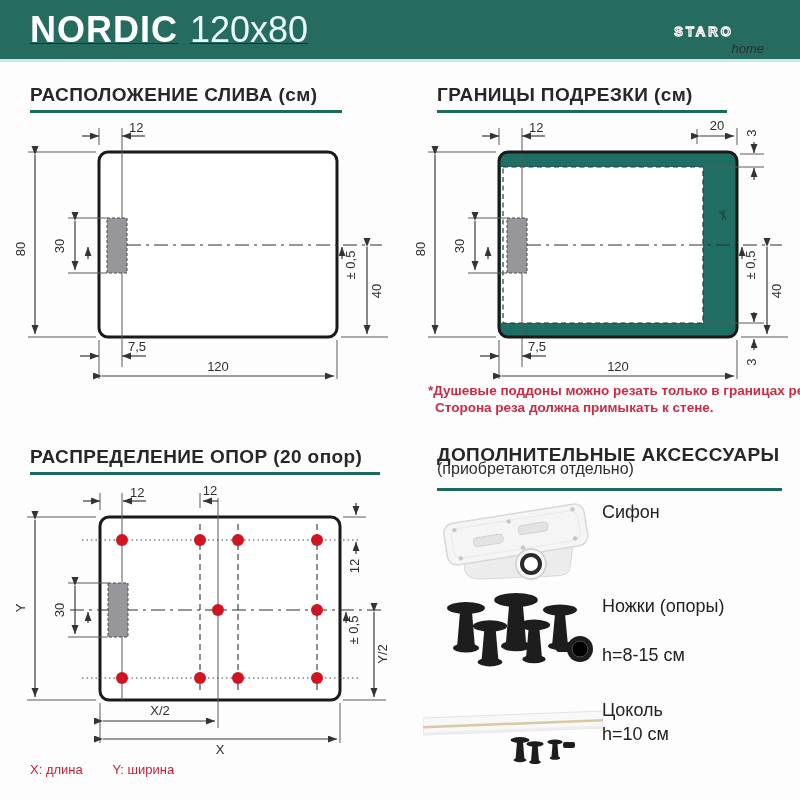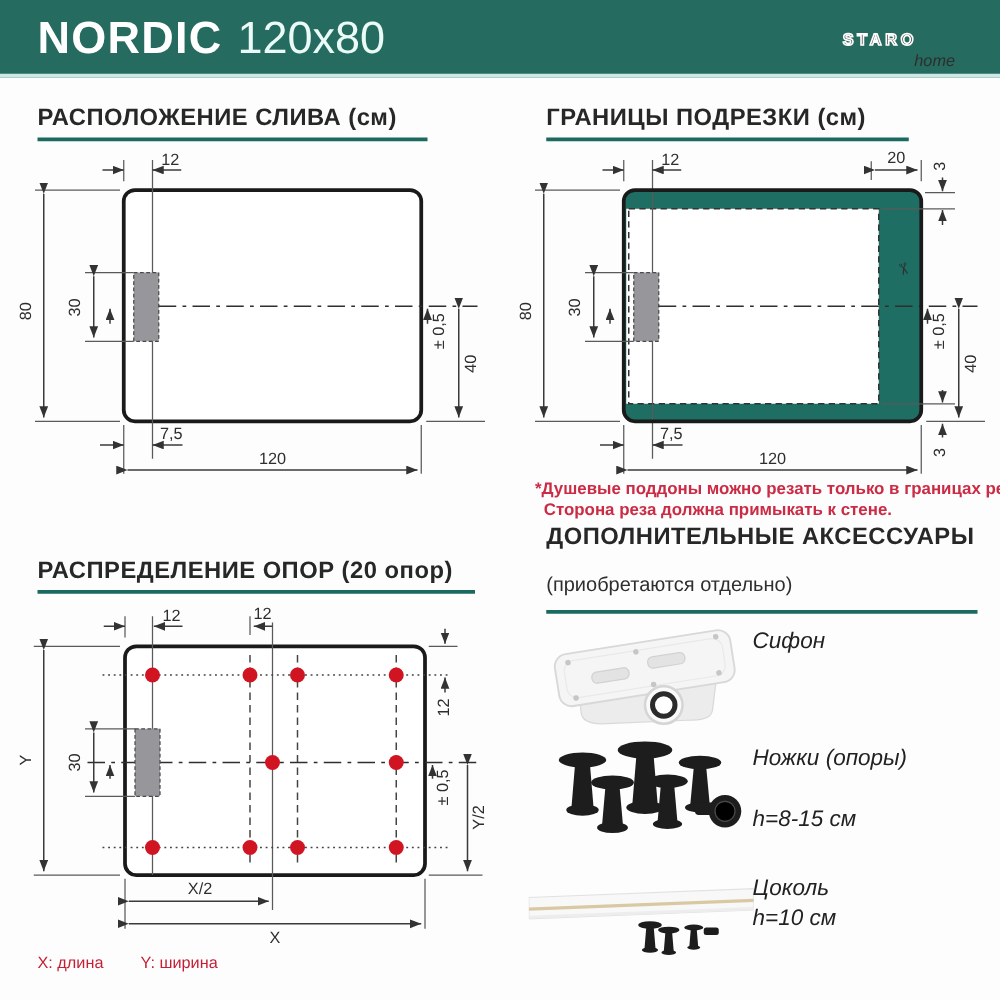--- a/index.html
+++ b/index.html
@@ -2,34 +2,34 @@
 <html><head>
 <meta charset="utf-8">
 <style>
   html,body{margin:0;padding:0;}
   body{width:800px;height:800px;background:#fdfdfd;position:relative;overflow:hidden;
        font-family:"Liberation Sans","DejaVu Sans",sans-serif;color:#2b2b2b;}
   .abs{position:absolute;}
 
   
   .header{left:0;top:0;width:800px;height:59px;background:#266b60;border-bottom:3px solid #cde9e4;}
-  .header-title{left:30px;top:0;height:41px;line-height:59px;white-space:nowrap;}
+  .header-title{left:30px;top:0;height:41px;line-height:59px;white-space:nowrap;text-decoration:underline;}
   .header-title .model{font-size:36px;font-weight:800;color:#ffffff;letter-spacing:1px;}
   .header-title .size{font-size:36px;font-weight:300;color:#eafaf7;margin-left:12px;}
 
   
   .sec-title{font-size:19px;font-weight:700;color:#272727;letter-spacing:.4px;white-space:nowrap;}
   .sec-sub{font-size:16px;font-weight:400;color:#2e2e2e;white-space:nowrap;}
   .rule{height:3px;background:#1a6a60;}
 
   .note{font-size:13.5px;line-height:16.5px;color:#cb2b45;font-weight:600;white-space:nowrap;}
   .legend{font-size:13px;color:#c41f35;font-weight:400;white-space:nowrap;}
   .legend span{margin-right:26px;}
 
-  .acc-label{font-size:18px;color:#222;white-space:nowrap;font-style:italic;}
+  .acc-label{font-size:18px;color:#222;white-space:nowrap;}
 
   svg text{font-family:"Liberation Sans","DejaVu Sans",sans-serif;font-size:13px;fill:#2e2e2e;}
   .dim{stroke:#3a3a3a;stroke-width:1.2;fill:none;}
   .ext{stroke:#5a5a5a;stroke-width:1;fill:none;}
   .tray{fill:#ffffff;stroke:#1a1a1a;stroke-width:3;}
   .drain{fill:#97979b;stroke:#4a4a4a;stroke-width:1;stroke-dasharray:3,2;}
   .cline{stroke:#2f2f2f;stroke-width:1.1;stroke-dasharray:14,5,3,5;fill:none;}
 </style>
 </head>
 <body>
@@ -46,21 +46,21 @@
 
 <div class="abs sec-title" style="left:30px;top:84px;">РАСПОЛОЖЕНИЕ СЛИВА (см)</div>
 <div class="abs rule" style="left:30px;top:110px;width:312px;"></div>
 
 <div class="abs sec-title" style="left:437px;top:84px;">ГРАНИЦЫ ПОДРЕЗКИ (см)</div>
 <div class="abs rule" style="left:437px;top:110px;width:290px;"></div>
 
 <div class="abs sec-title" style="left:30px;top:446px;">РАСПРЕДЕЛЕНИЕ ОПОР (20 опор)</div>
 <div class="abs rule" style="left:30px;top:472px;width:350px;"></div>
 
-<div class="abs sec-title" style="left:437px;top:419px;">ДОПОЛНИТЕЛЬНЫЕ АКСЕССУАРЫ</div>
+<div class="abs sec-title" style="left:437px;top:444px;">ДОПОЛНИТЕЛЬНЫЕ АКСЕССУАРЫ</div>
 <div class="abs sec-sub" style="left:437px;top:460px;">(приобретаются отдельно)</div>
 <div class="abs rule" style="left:437px;top:488px;width:345px;"></div>
 
 <svg class="abs" style="left:10px;top:115px;" width="395" height="300" viewBox="0 0 395 300">
   <defs>
     <marker id="a1" markerWidth="10" markerHeight="8" refX="9" refY="3.5" orient="auto" markerUnits="userSpaceOnUse">
       <path d="M0,0 L9,3.5 L0,7 z" fill="#333"></path>
     </marker>
   </defs>
   <rect class="tray" x="89" y="37" width="238" height="185" rx="9"></rect>

